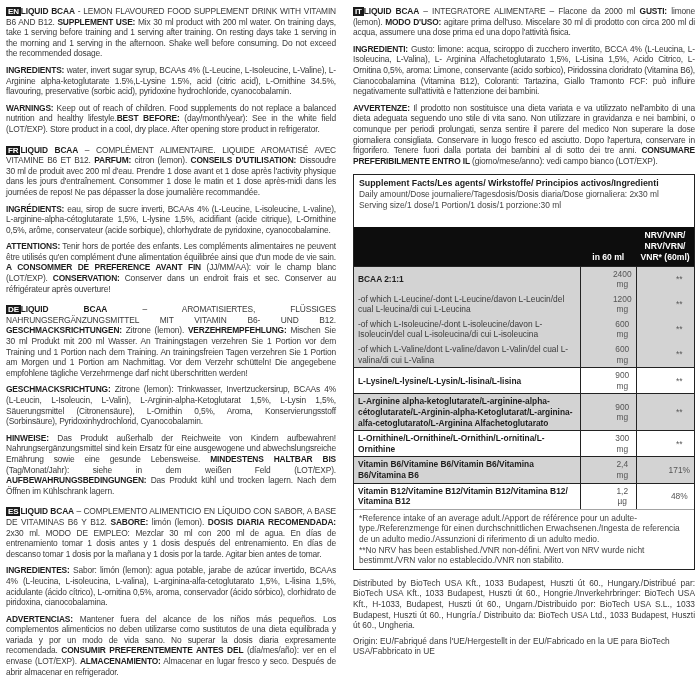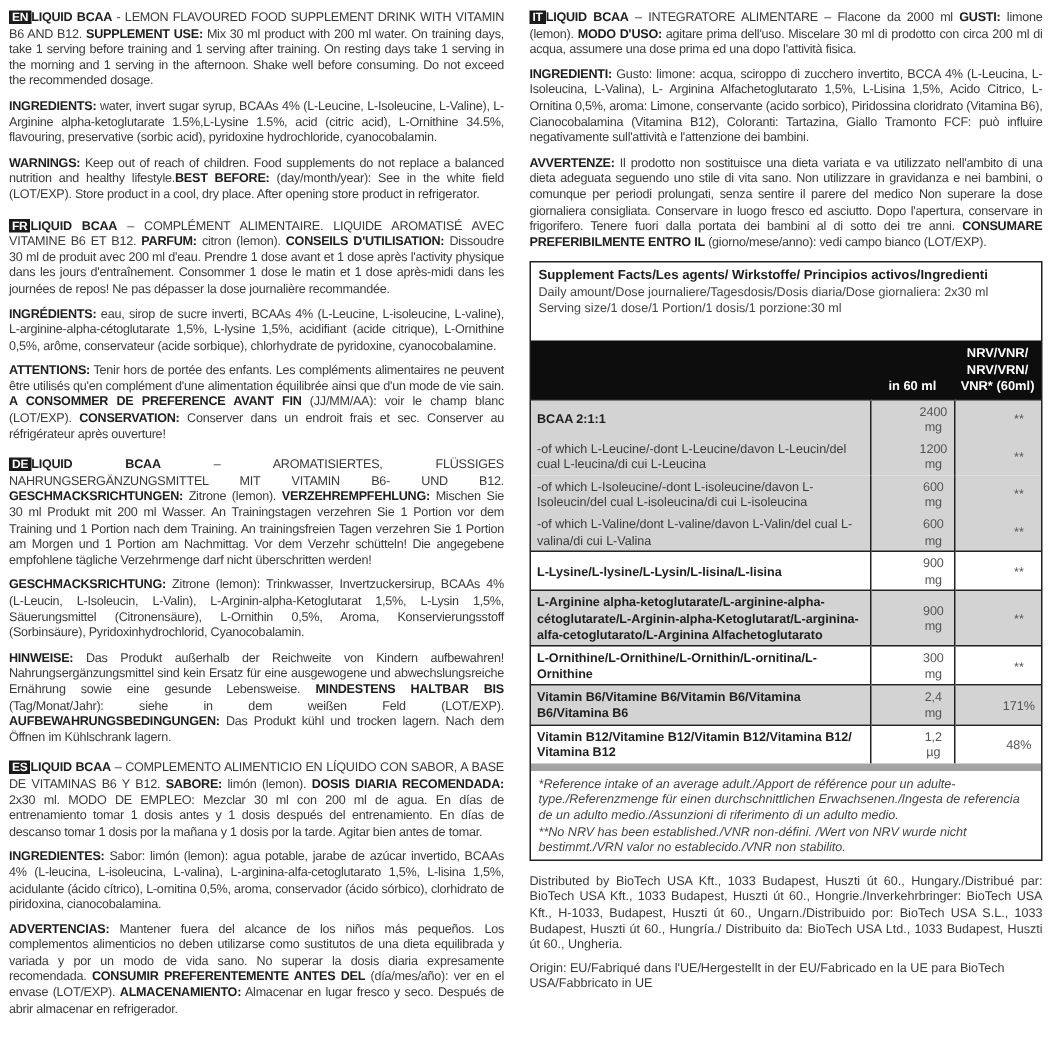--- a/index.html
+++ b/index.html
@@ -34,21 +34,21 @@
     text-align: center; vertical-align: bottom; padding: 3px 2px;
   }
   th.name { width: 232px; }
   th.amt { width: 44px; }
   td { padding: 2px 4px; border-top: 1px solid #222; vertical-align: middle; }
   td.amt, td.nrv { text-align: center; border-left: 1px solid #222; color: #555; padding-left: 32px; }
   tr.grey td { background: #d3d3d3; }
   tr.white td { background: #ffffff; }
   tr.sub td { border-top: none; }
   td.name.bold { font-weight: bold; color: #1e1e1e; }
-  .facts-foot { border-top: 5px solid #a3a3a3; padding: 3px 5px; color: #444; font-style: italic; }
+  .facts-foot { border-top: 1px solid #a3a3a3; padding: 3px 5px; color: #444; }
   .dist { text-align: justify; margin-bottom: 5px; }
 </style>
 </head>
 <body>
 
 <div class="col col-left">
 
   <div class="block">
     <span class="lang">EN</span><span class="title-b">LIQUID BCAA</span><span> - LEMON FLAVOURED FOOD SUPPLEMENT DRINK WITH VITAMIN B6 AND B12.</span>
     <b>SUPPLEMENT USE:</b><span> Mix 30 ml product with 200 ml water. On training days, take 1 serving before training and 1 serving after training. On resting days take 1 serving in the morning and 1 serving in the afternoon. Shake well before consuming. Do not exceed the recommended dosage.</span>

